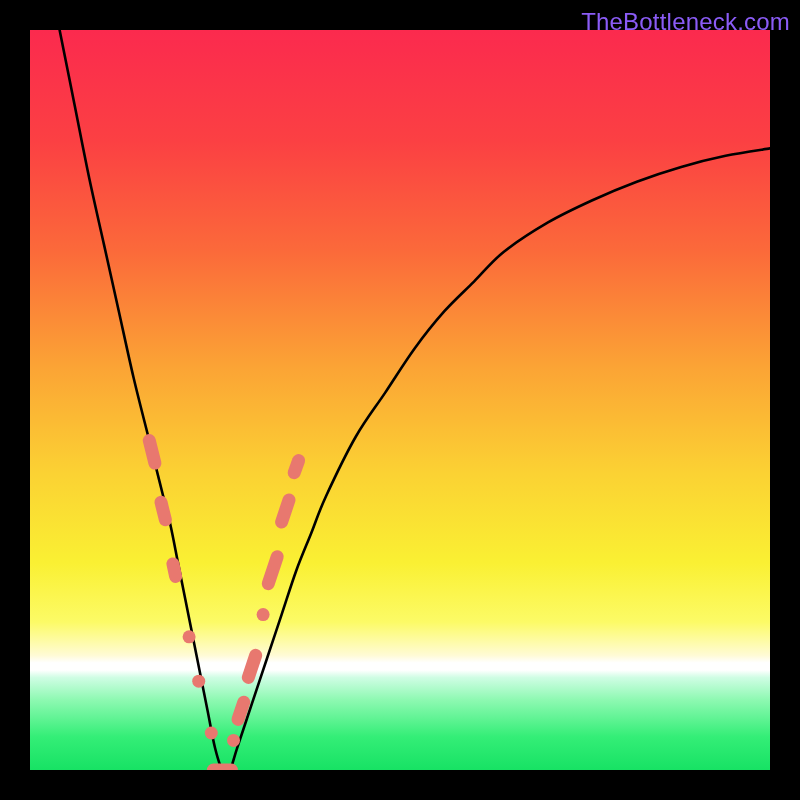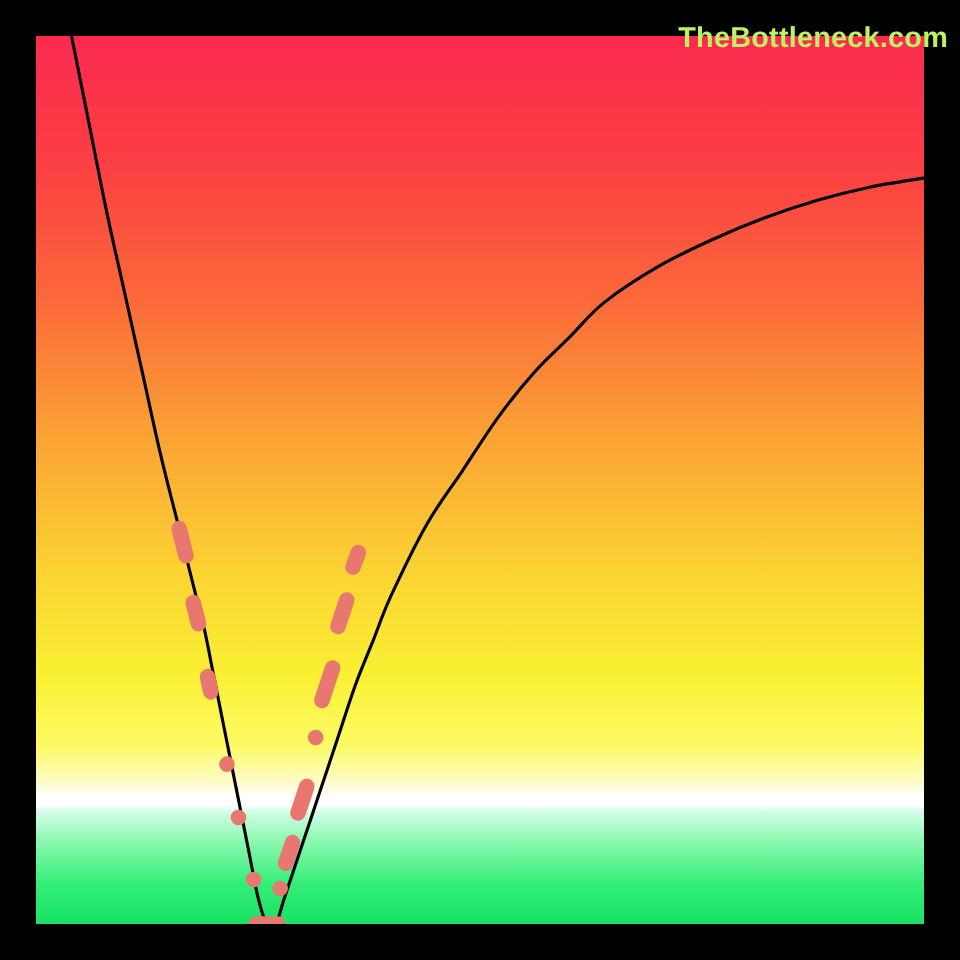--- a/index.html
+++ b/index.html
@@ -29,25 +29,25 @@
   }
   .gradient {
     position: absolute;
     left: 0;
     top: 0;
     width: 100%;
     height: 100%;
   }
   .watermark {
     position: absolute;
-    top: 18px;
+    top: 8px;
     right: 10px;
-    color: #bef264;
+    color: #8b5cf6;
     font-size: 24px;
-    font-weight: 700;
+    font-weight: 400;
     letter-spacing: 0.2px;
     z-index: 5;
     user-select: none;
   }
   svg.curve {
     position: absolute;
     left: 0;
     top: 0;
     width: 740px;
     height: 740px;

